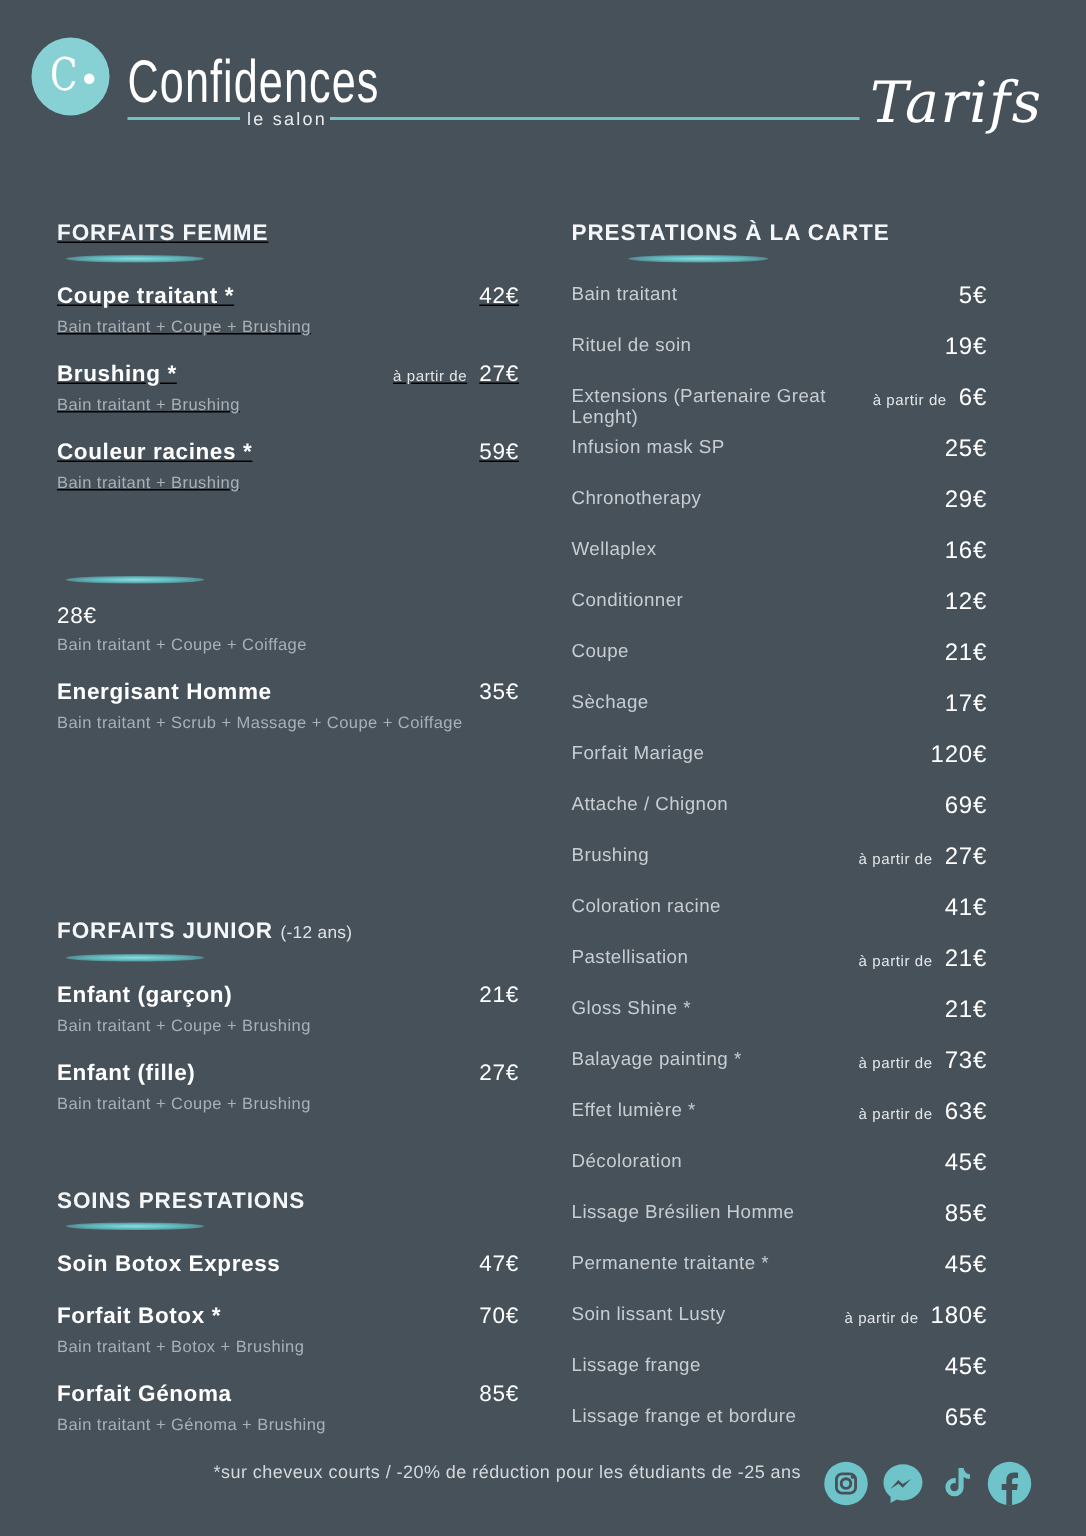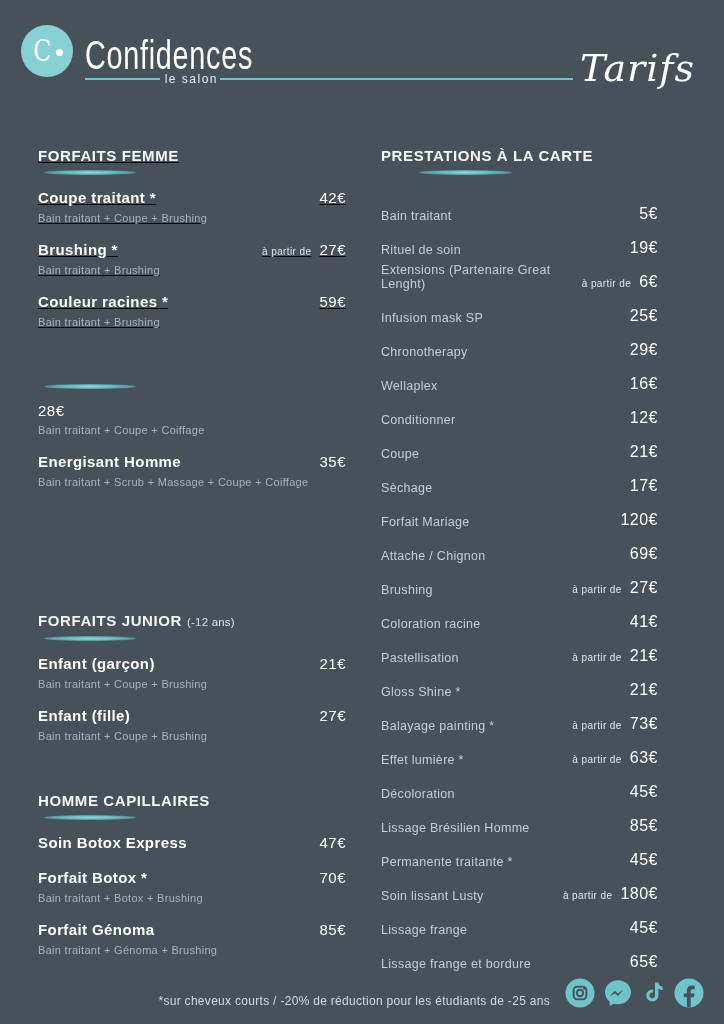--- a/index.html
+++ b/index.html
@@ -67,28 +67,28 @@
   .item-name{color:#fff;font-size:15px;font-weight:bold;letter-spacing:.4px;line-height:19px;}
   .price-group{display:flex;align-items:baseline;gap:8px;white-space:nowrap;}
   .price-prefix{color:#E3E7E9;font-size:10px;letter-spacing:.4px;}
   .item-price{color:#fff;font-size:15px;letter-spacing:.5px;}
   .item-desc{margin-top:5px;color:var(--muted);font-size:11px;letter-spacing:.3px;}
 
   
   .right-col{position:absolute;left:381px;top:147px;width:277px;}
   .right-col .swoosh{width:93px;margin-left:38px;}
   .carte-rows{margin-top:14px;}
-  .carte-row{height:34px;display:flex;justify-content:space-between;align-items:flex-end;}
+  .carte-row{height:34px;display:flex;justify-content:space-between;align-items:flex-start;}
   .row-label{color:var(--label);font-size:12.5px;letter-spacing:.3px;}
   .row-price{color:#fff;font-size:16px;letter-spacing:.5px;}
 
   
   .footer{
-    position:absolute;left:0;right:20px;top:974px;height:34px;
-    display:flex;justify-content:flex-end;align-items:flex-end;gap:8px;
+    position:absolute;left:0;right:36px;top:974px;height:34px;
+    display:flex;justify-content:flex-end;align-items:flex-start;gap:8px;
   }
   .footnote{color:#D4D9DC;font-size:12px;letter-spacing:.3px;margin-right:7px;white-space:nowrap;}
   .social{display:flex;align-items:center;justify-content:center;width:30px;height:30px;cursor:pointer;}
   .social.tiktok{width:25px;}
 </style>
 </head>
 <body>
 
 <div class="page">
 
@@ -195,21 +195,21 @@
 
         <span class="item-price">27€</span>
       </span>
     </div>
     <div class="item-desc">Bain traitant + Coupe + Brushing</div>
   </div>
 </div>
   </div>
 
   <div class="menu-section">
-    <h2 class="sec-title"><span>HOMME CAPILLAIRES</span></h2>
+    <h2 class="sec-title"><span>SOINS PRESTATIONS</span></h2>
     <div class="swoosh"></div>
     <div class="section-items">
   <div class="menu-item">
     <div class="item-row">
       <span class="item-name">Soin Botox Express</span>
       <span class="price-group">
 
         <span class="item-price">47€</span>
       </span>
     </div>

